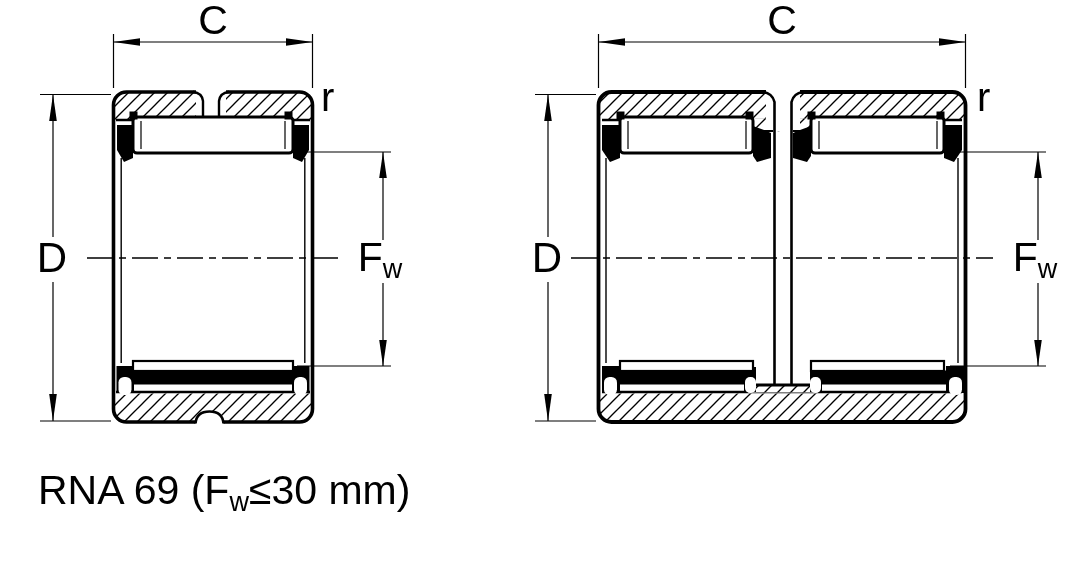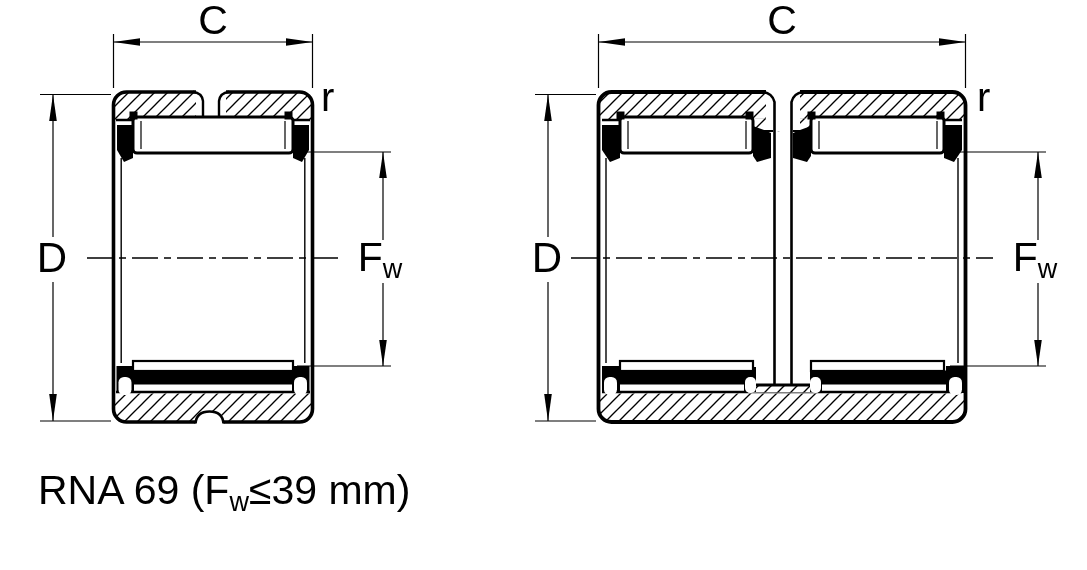--- a/index.html
+++ b/index.html
@@ -179,16 +179,16 @@
       <line x1="1038" y1="283" x2="1038" y2="366" stroke="#000" stroke-width="1.2"></line>
       <polygon points="1038,152 1034.2,178 1041.8,178" fill="#000"></polygon>
       <polygon points="1038,366 1034.2,340 1041.8,340" fill="#000"></polygon>
       <text x="1035" y="271" font-size="41" text-anchor="middle"><tspan>F</tspan><tspan font-size="27" dy="7">w</tspan></text>
     </g>
   </g>
 </svg>
 
 
 <div class="caption" id="caption-left">
-  <div><span>RNA 69 (F</span><span class="sub">w</span><span>≤39 mm)</span></div>
+  <div><span>RNA 69 (F</span><span class="sub">w</span><span>≤30 mm)</span></div>
 </div>
 
 </div>
 
 </body></html>

